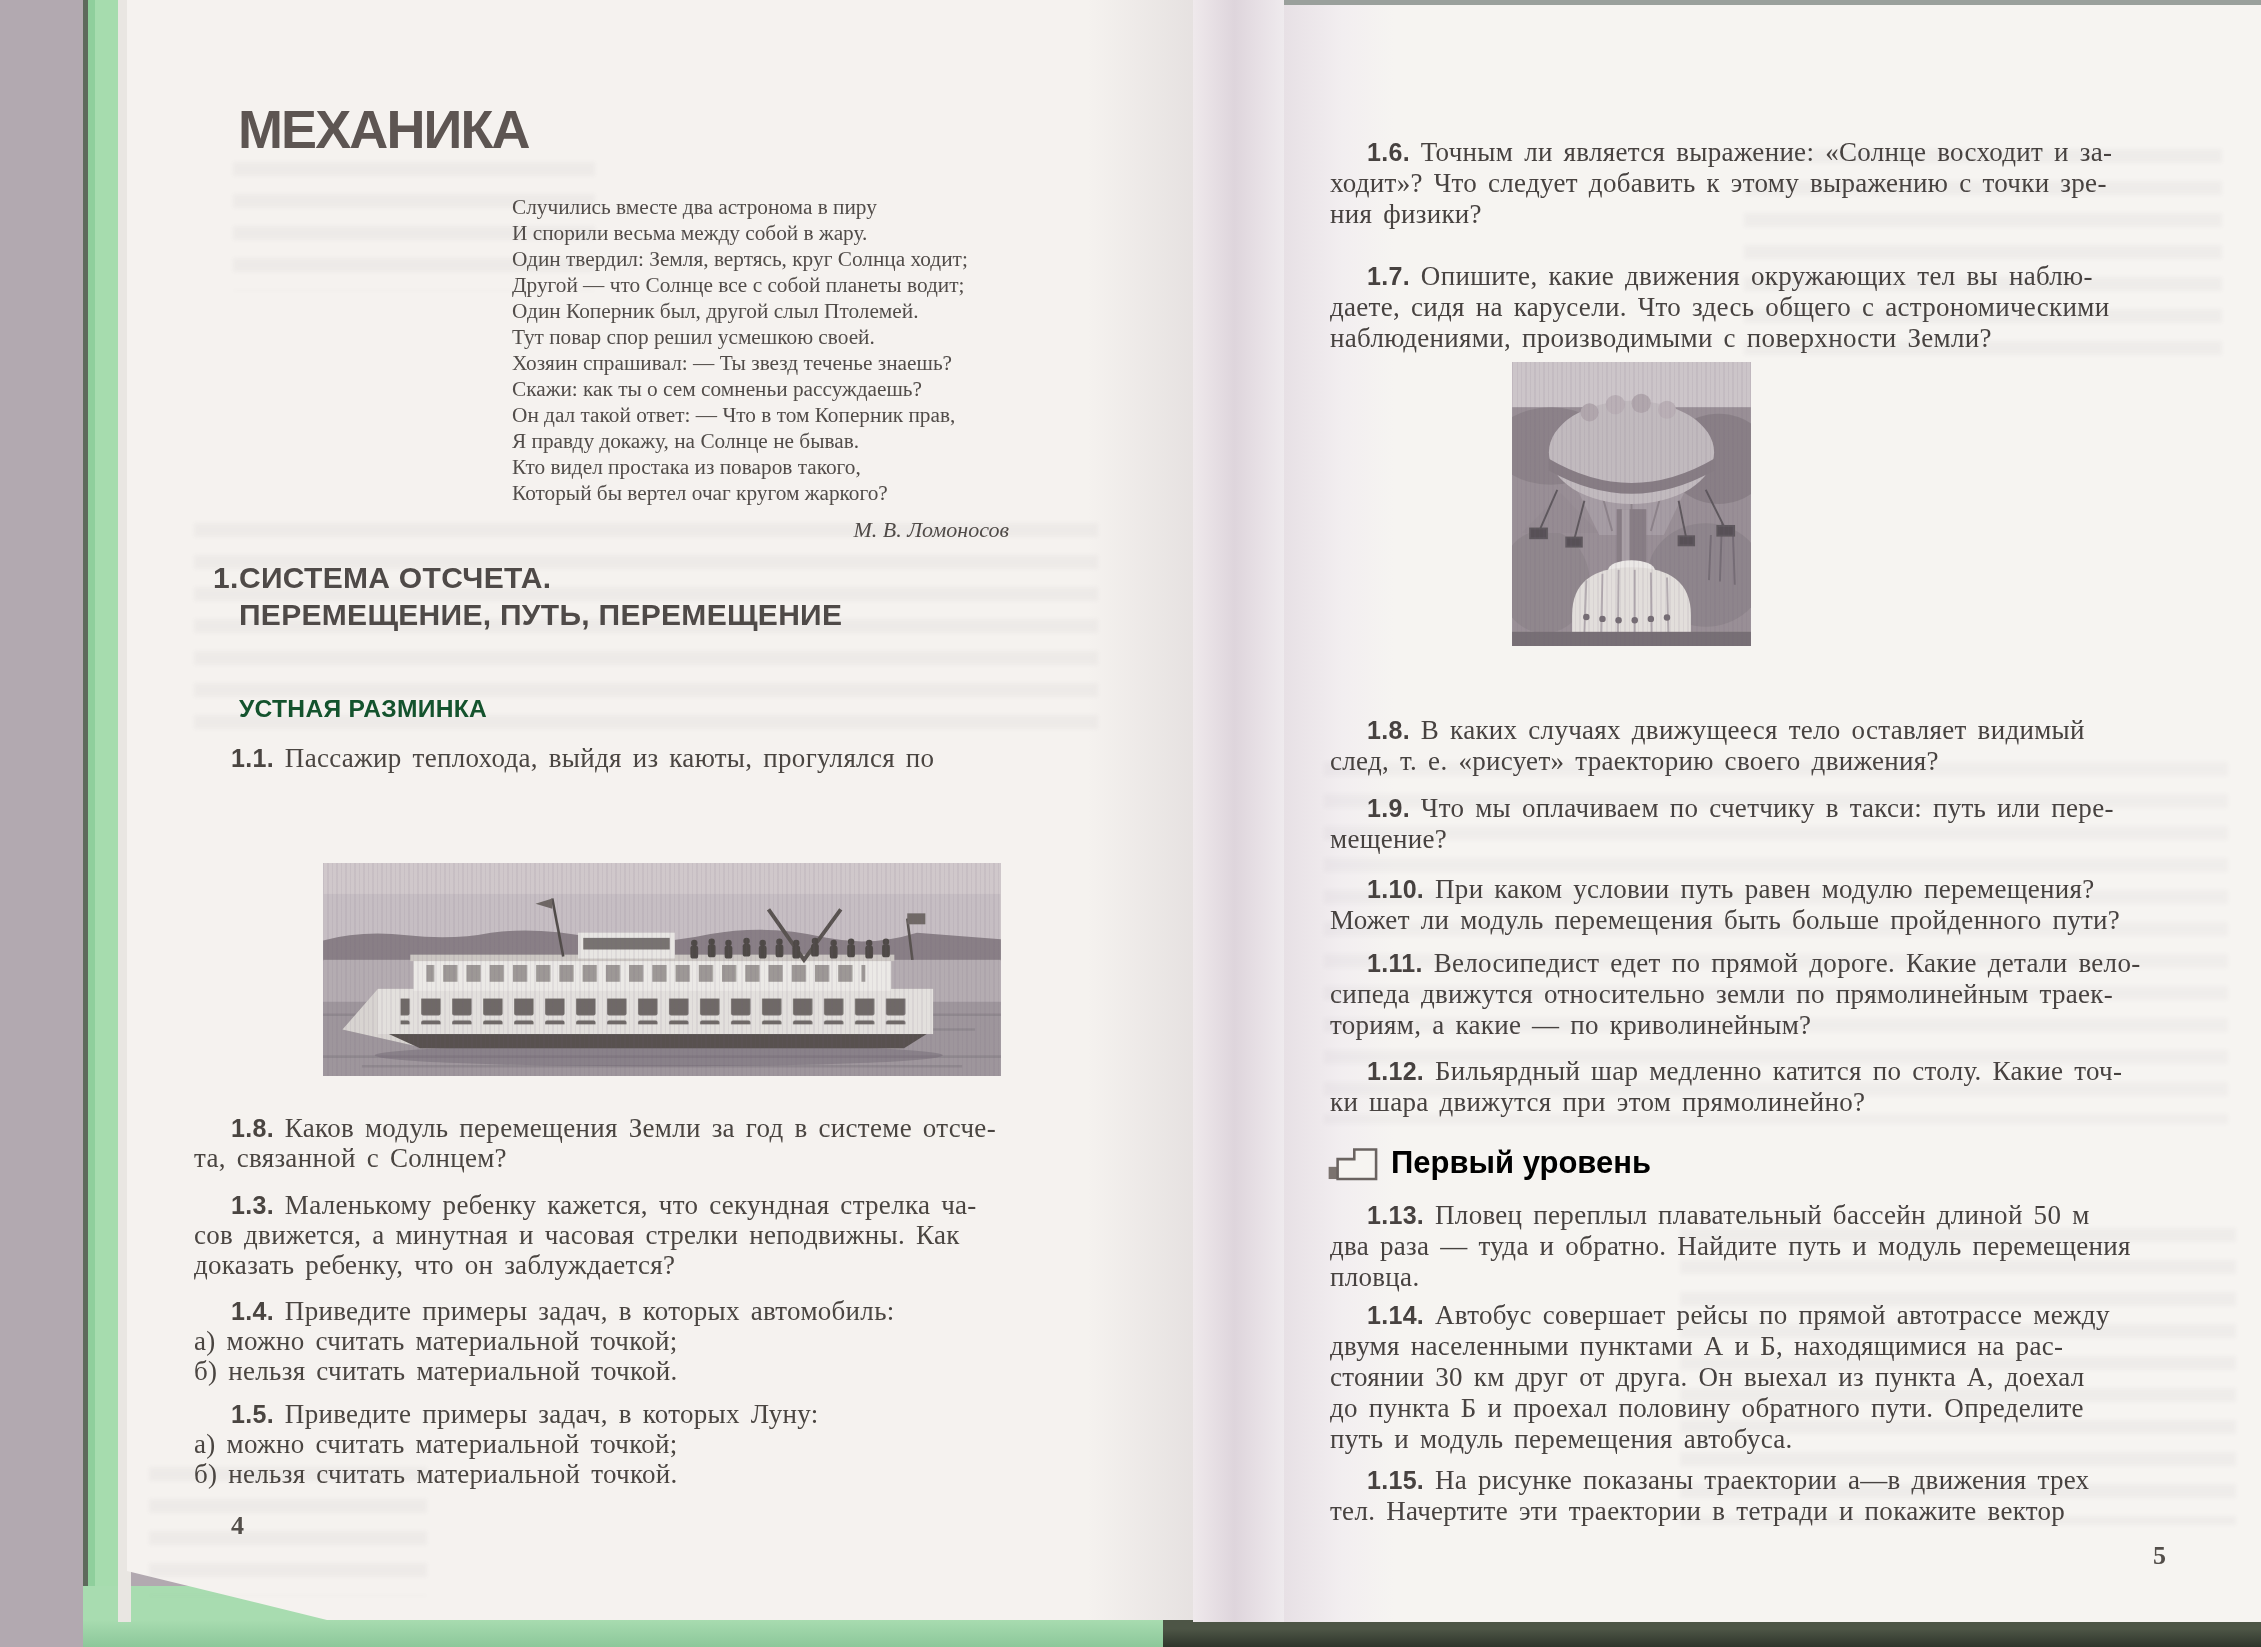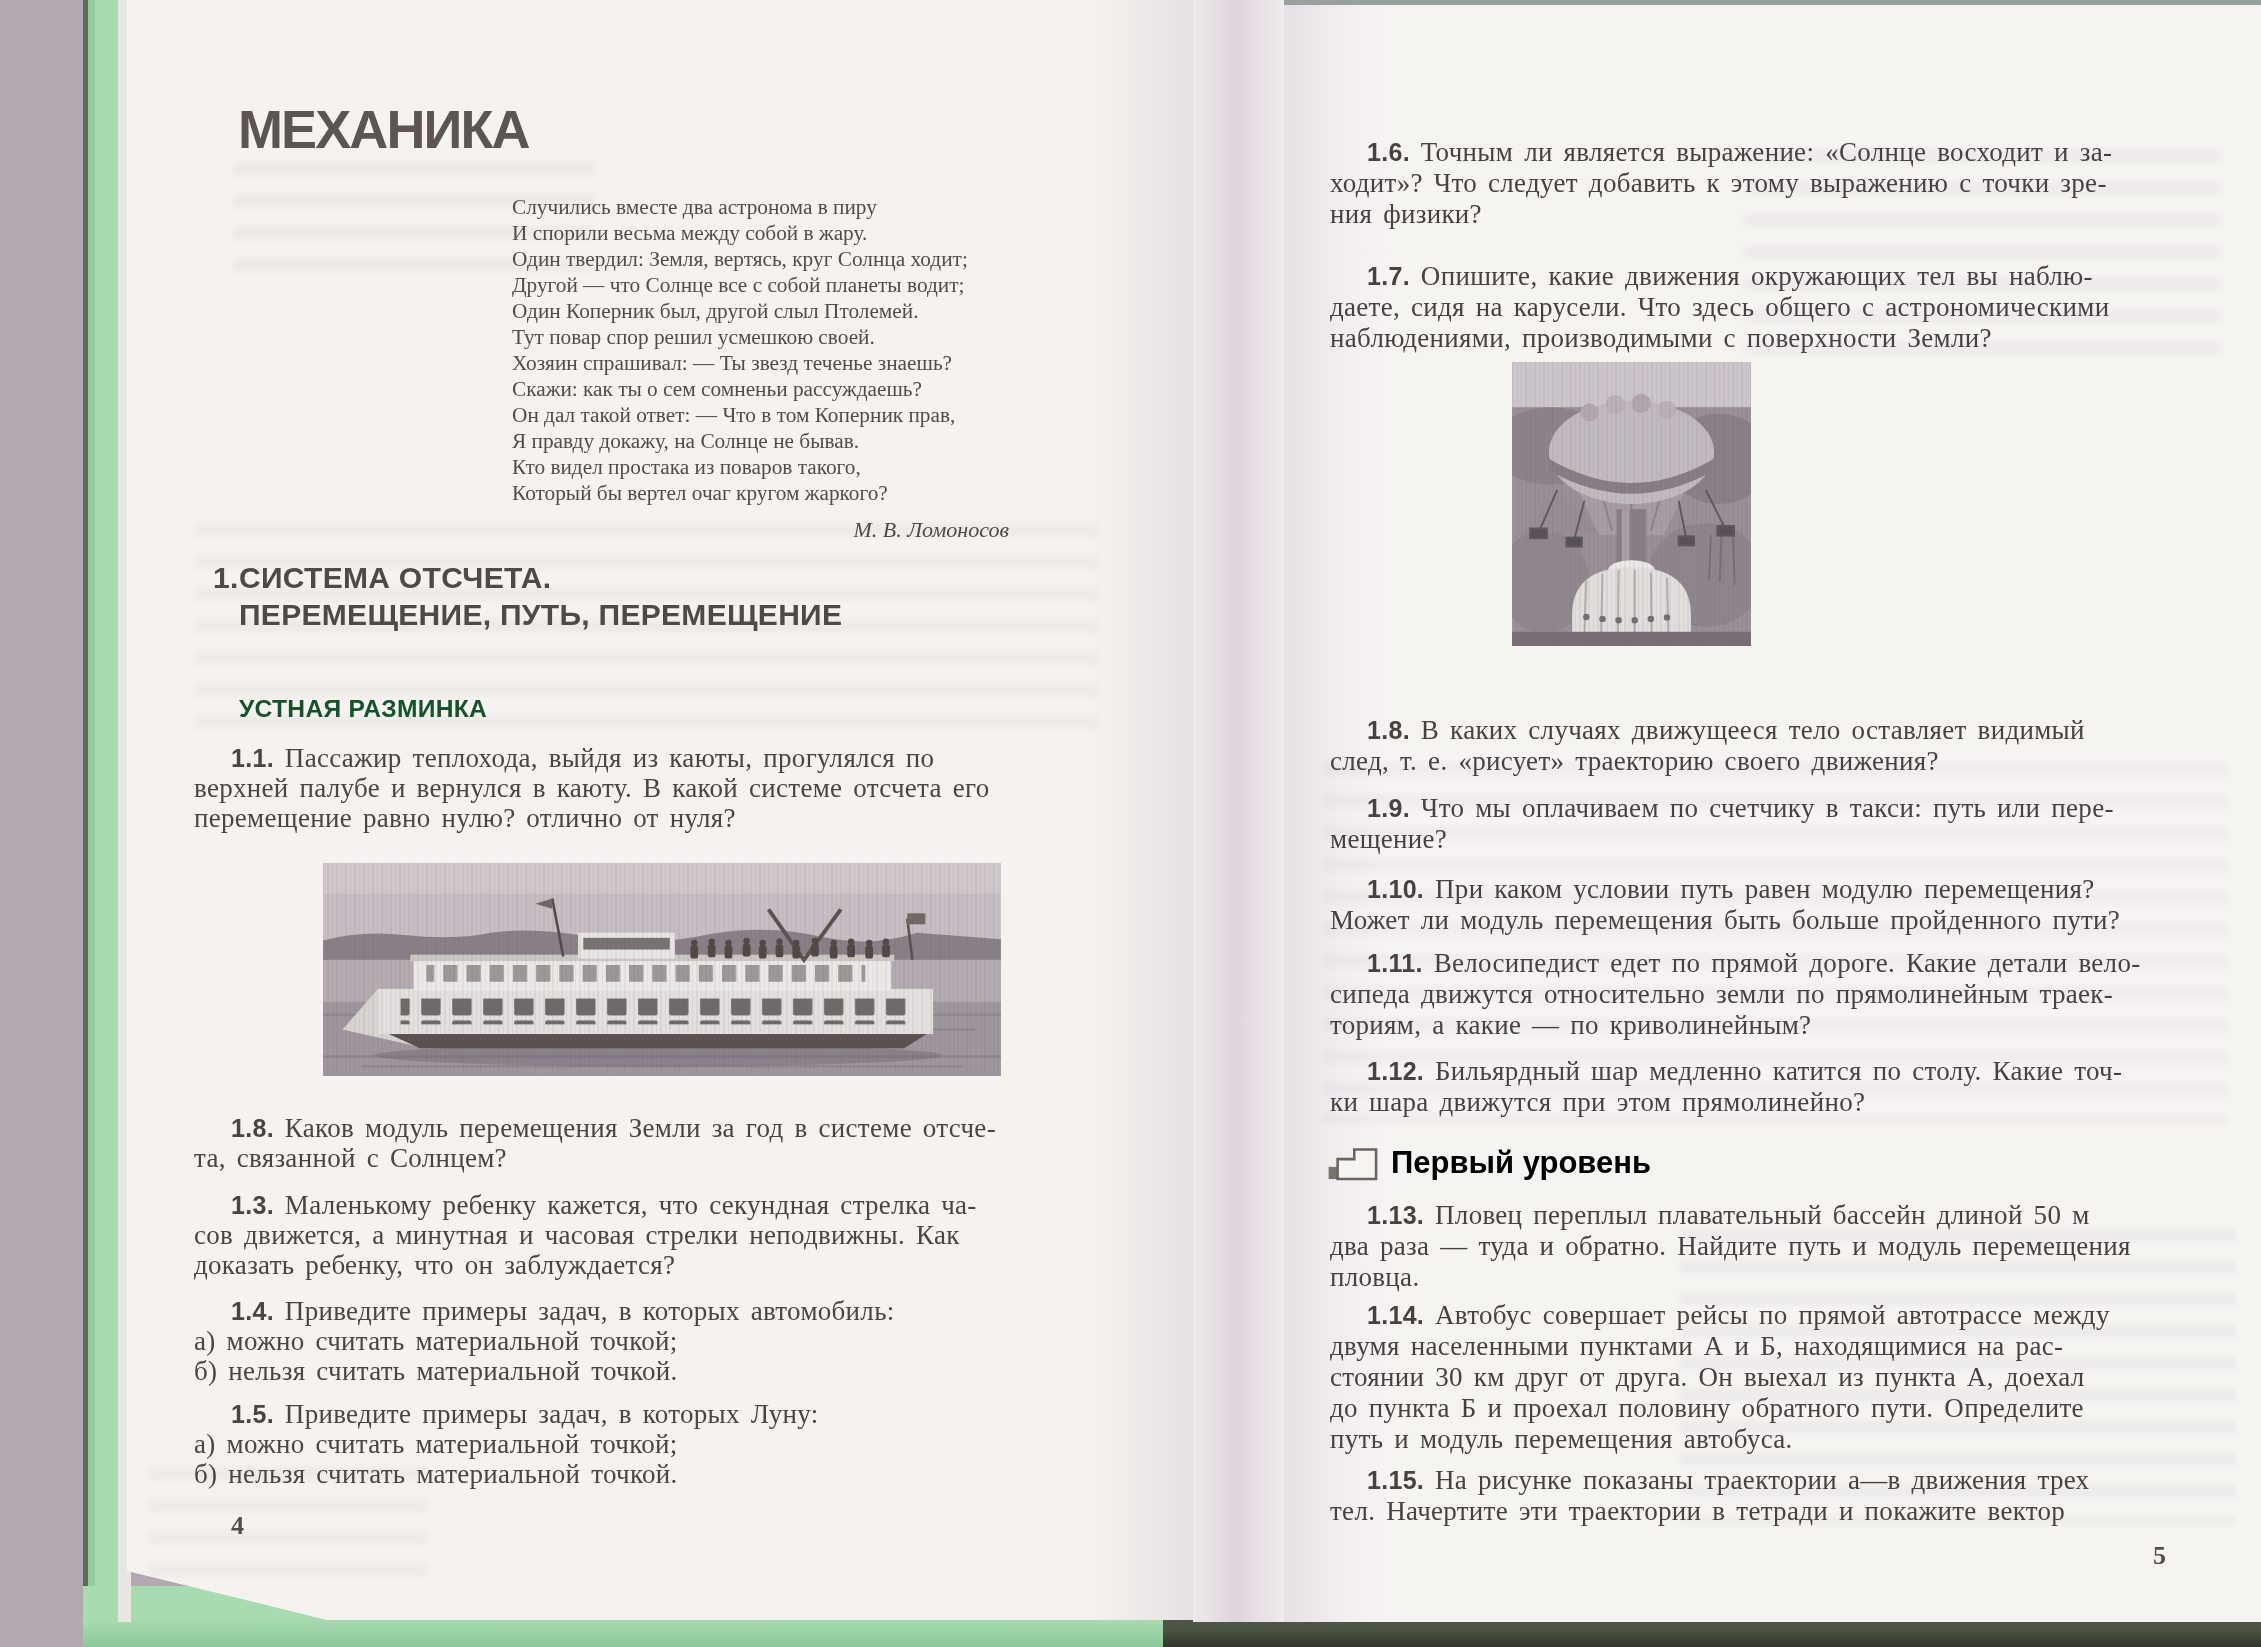--- a/index.html
+++ b/index.html
@@ -102,24 +102,20 @@
 
   <div class="sec-head">
     <div class="ln"><span class="sec-num">1.</span><span>СИСТЕМА ОТСЧЕТА.</span></div>
     <div class="ln sec-indent">ПЕРЕМЕЩЕНИЕ, ПУТЬ, ПЕРЕМЕЩЕНИЕ</div>
   </div>
 
   <div class="subsec">УСТНАЯ РАЗМИНКА</div>
 
   <div class="para" style="left:194px;top:743px;width:908px">
     <div class="ln first"><span class="pnum">1.1.</span> <span>Пассажир теплохода, выйдя из каюты, прогулялся по</span></div>
-    <div>
-        <div class="ln">верхней палубе и вернулся в каюту. В какой системе отсчета его</div>
-        <div class="ln">перемещение равно нулю? отлично от нуля?</div>
-      </div>
   </div>
 
   <div class="photo" style="left:323px;top:863px;width:678px;height:213px">
     <svg width="678" height="213" viewBox="0 0 1050 330">
       <rect width="1050" height="330" fill="#c9c1c6"></rect>
       <rect width="1050" height="48" fill="#d3cbce"></rect>
       <path d="M0,152 L0,120 Q60,104 130,112 Q200,120 260,108 Q330,98 420,116 Q510,130 600,110 Q690,94 780,116 Q850,130 920,108 L1050,118 L1050,152 Z" fill="#897f86"></path>
       <rect y="150" width="1050" height="70" fill="#b6aeb3"></rect>
       <rect y="215" width="1050" height="115" fill="#9f979d"></rect>
       <g stroke="#8b828a" stroke-width="4" opacity=".7">

